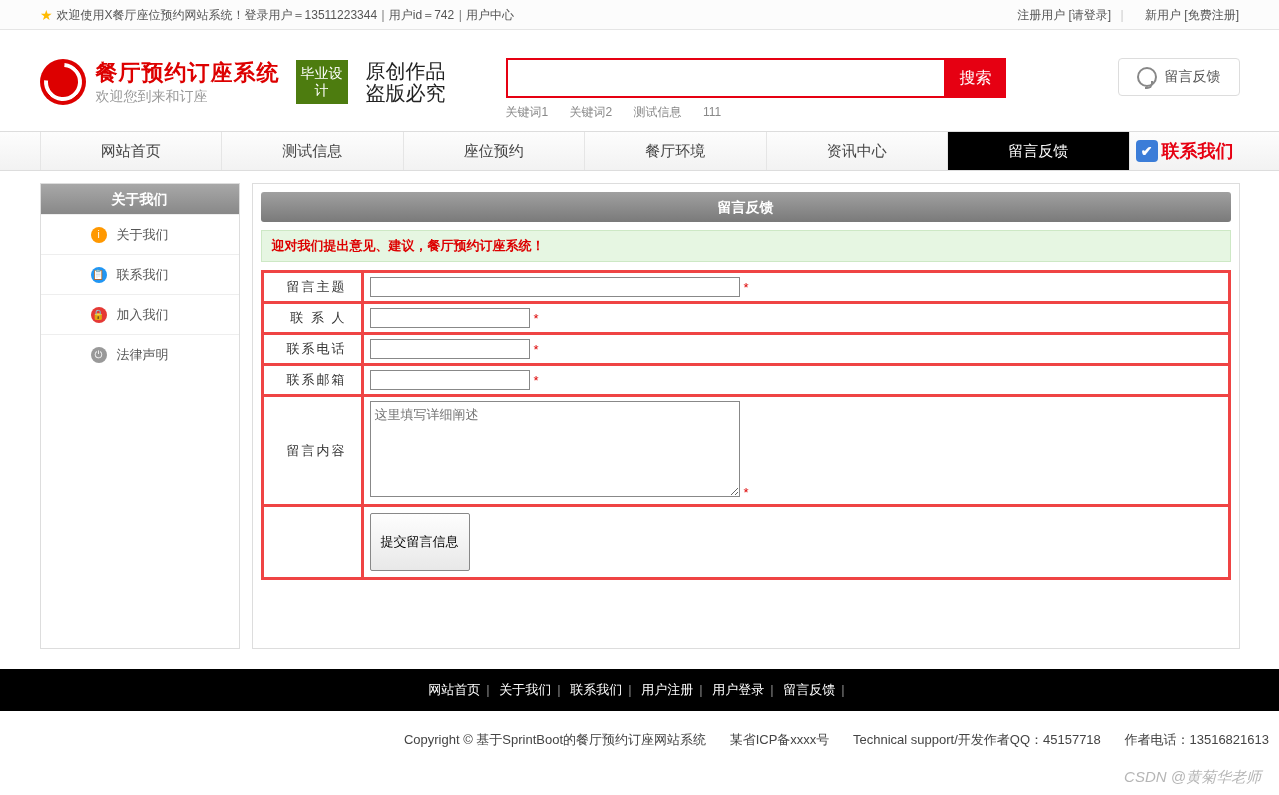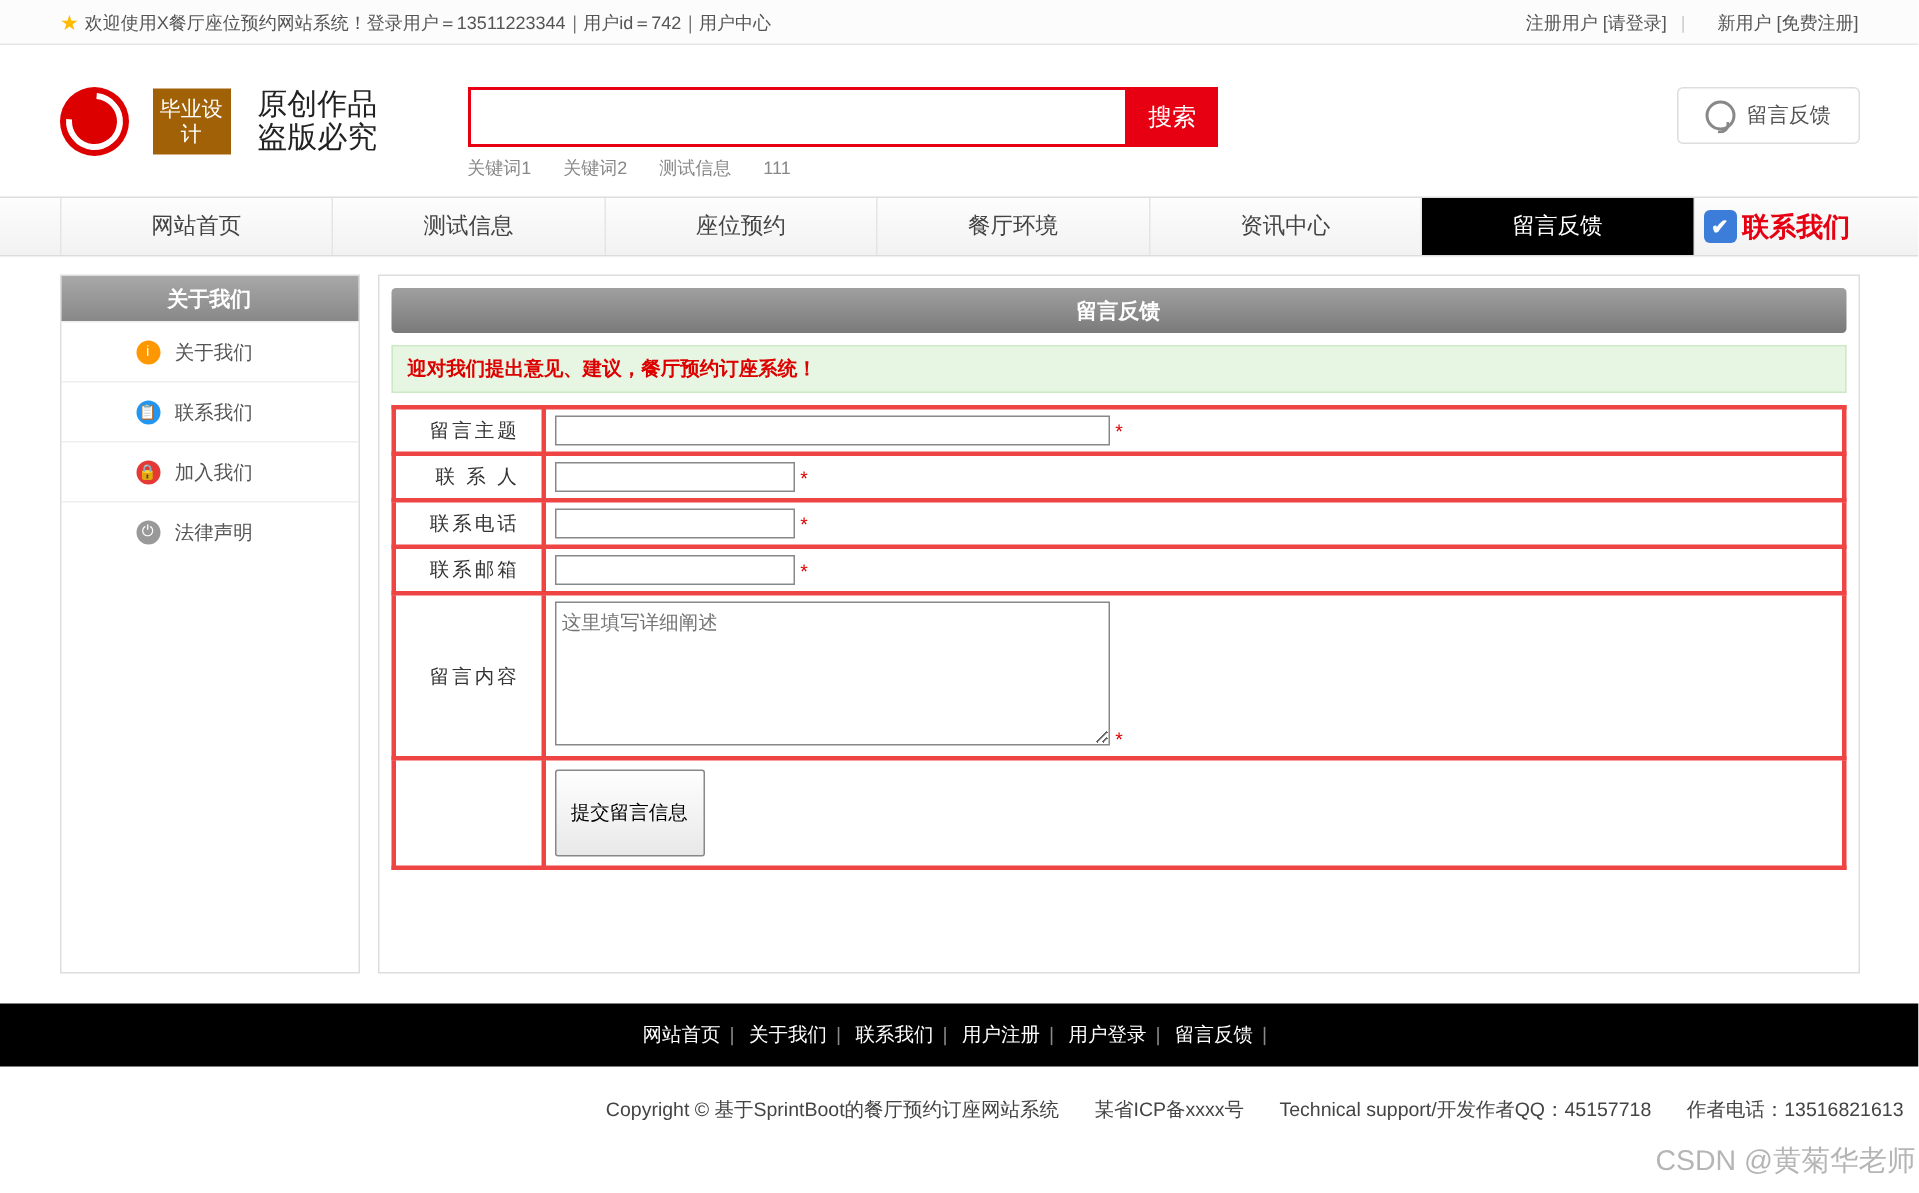--- a/index.html
+++ b/index.html
@@ -11,21 +11,21 @@
 .topbar .star { color: #ffbb00; margin-right: 4px; font-size: 14px; }
 .topbar .sep { margin: 0 6px; color: #ccc; }
 .topbar .right .group { margin-left: 12px; }
 
 .header { width: 1200px; margin: 0 auto; padding: 28px 0 10px; display: flex; align-items: flex-start; }
 .logo-wrap { display: flex; align-items: center; gap: 10px; }
 .logo-circle { width: 46px; height: 46px; border-radius: 50%; background: #d00; position: relative; display:flex; align-items:center; justify-content:center; }
 .logo-circle::after { content:""; width:30px; height:30px; border:4px solid #fff; border-top-color:transparent; border-radius:50%; transform:rotate(-40deg); }
 .logo-text .title { font-size: 22px; font-weight: bold; color: #d00; letter-spacing: 1px; }
 .logo-text .sub { font-size: 14px; color: #999; }
-.badge-biz { width: 52px; height: 44px; background: #a16207; color: #fff; font-size: 14px; display: flex; align-items: center; justify-content: center; text-align: center; line-height: 1.2; margin-left: 6px; }
+.badge-biz { width: 52px; height: 44px; background: #4d7c0f; color: #fff; font-size: 14px; display: flex; align-items: center; justify-content: center; text-align: center; line-height: 1.2; margin-left: 6px; }
 .calligraphy { margin-left: 8px; font-family: "KaiTi","STKaiti",serif; font-size: 20px; line-height: 1.1; color: #222; }
 .calligraphy .line { display:block; }
 
 .search-wrap { margin-left: 60px; }
 .search-box { display: flex; border-radius: 13px; }
 .search-input { width: 440px; height: 40px; border: 2px solid #e60012; outline: none; padding: 0 8px; font-size: 14px; }
 .search-btn { width: 60px; height: 40px; background: #e60012; color: #fff; border: none; font-size: 16px; cursor: pointer; }
 .keywords { margin-top: 6px; color: #888; }
 .keywords span { margin-right: 18px; cursor: pointer; }
 
@@ -62,21 +62,21 @@
 .req { color: #d00; margin-left: 4px; }
 .submit-row td { padding: 6px; }
 .submit-btn { border: 1px solid #888; background: linear-gradient(#fefefe,#e8e8e8); padding: 19px 10px; font-size: 13px; cursor: pointer; border-radius: 2px; }
 
 .footer-nav { background: #000; color: #fff; text-align: center; padding: 12px 0; margin-top: 20px; font-size: 13px; }
 .footer-nav span.s { margin: 0 6px; color: #888; }
 .footer-nav a { cursor:pointer; }
 .footer-info { text-align: right; color: #444; padding: 20px 0 40px; font-size: 13px; }
 .footer-info .seg { margin: 0 10px; }
 
-.watermark { position: fixed; right: 2px; bottom: 8px; color: rgba(120,120,120,0.55); font-size: 19px; pointer-events: none; }
+.watermark { position: fixed; right: 18px; bottom: 8px; color: rgba(120,120,120,0.55); font-size: 15px; pointer-events: none; font-style: italic; }
 </style>
 </head>
 <body>
 
 <div class="topbar">
   <div class="left">
     <span class="star">★</span>
     <span>欢迎使用X餐厅座位预约网站系统！登录用户＝13511223344｜用户id＝742｜用户中心</span>
   </div>
   <div class="right">
@@ -88,20 +88,24 @@
     <span class="group">
       <span>新用户</span>
       <a class="red">[免费注册]</a>
     </span>
   </div>
 </div>
 
 <div class="header">
   <div class="logo-wrap">
     <div class="logo-circle"></div>
+    <div class="logo-text">
+      <div class="title">餐厅预约订座系统</div>
+      <div class="sub">欢迎您到来和订座</div>
+    </div>
     <div class="badge-biz">毕业设计</div>
     <div class="calligraphy">
       <span class="line">原创作品</span>
       <span class="line">盗版必究</span>
     </div>
   </div>
 
   <div class="search-wrap">
     <div class="search-box">
       <input class="search-input" type="text" style="">

